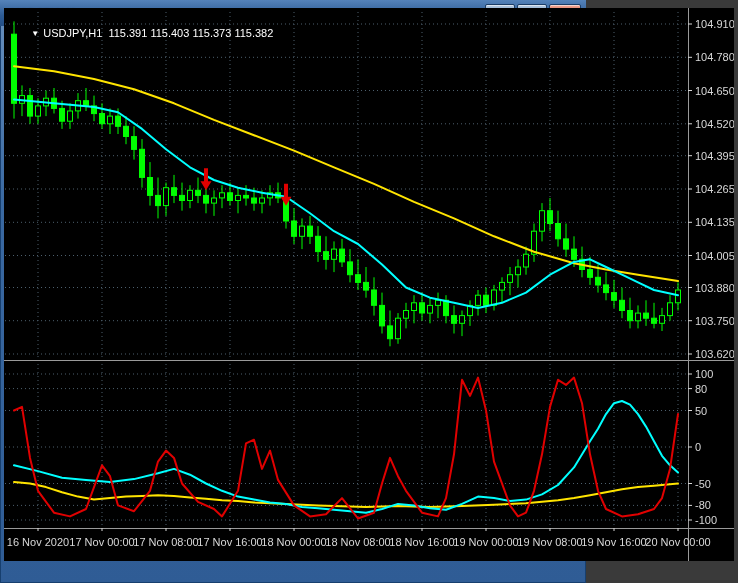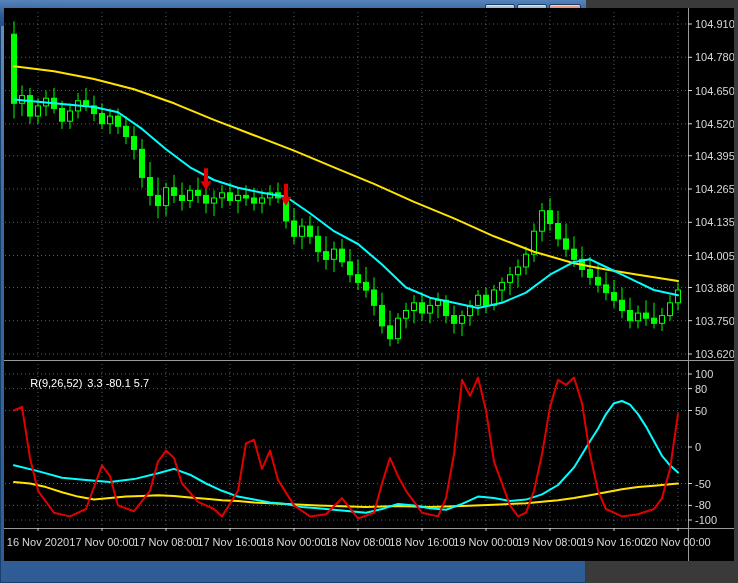--- a/index.html
+++ b/index.html
@@ -318,17 +318,17 @@
           <line x1="482" y1="520" x2="482" y2="523" stroke="#d8d8d8"></line>
           <text x="482" y="538" fill="#d8d8d8" font-size="11" text-anchor="middle">19 Nov 00:00</text>
           <line x1="546" y1="520" x2="546" y2="523" stroke="#d8d8d8"></line>
           <text x="546" y="538" fill="#d8d8d8" font-size="11" text-anchor="middle">19 Nov 08:00</text>
           <line x1="610" y1="520" x2="610" y2="523" stroke="#d8d8d8"></line>
           <text x="610" y="538" fill="#d8d8d8" font-size="11" text-anchor="middle">19 Nov 16:00</text>
           <line x1="674" y1="520" x2="674" y2="523" stroke="#d8d8d8"></line>
           <text x="674" y="538" fill="#d8d8d8" font-size="11" text-anchor="middle">20 Nov 00:00</text>
         </g>
       </svg>
-    <div class="indlbl">
-      <span>R(9,26,52)</span><span class="vals">3.3 -80.1 5.7</span>
+    <div class="ohlc">
+      <span class="dd">▼</span><span>USDJPY,H1</span><span class="vals">115.391 115.403 115.373 115.382</span>
     </div>
   </div>
 </div>
 
 </body></html>

